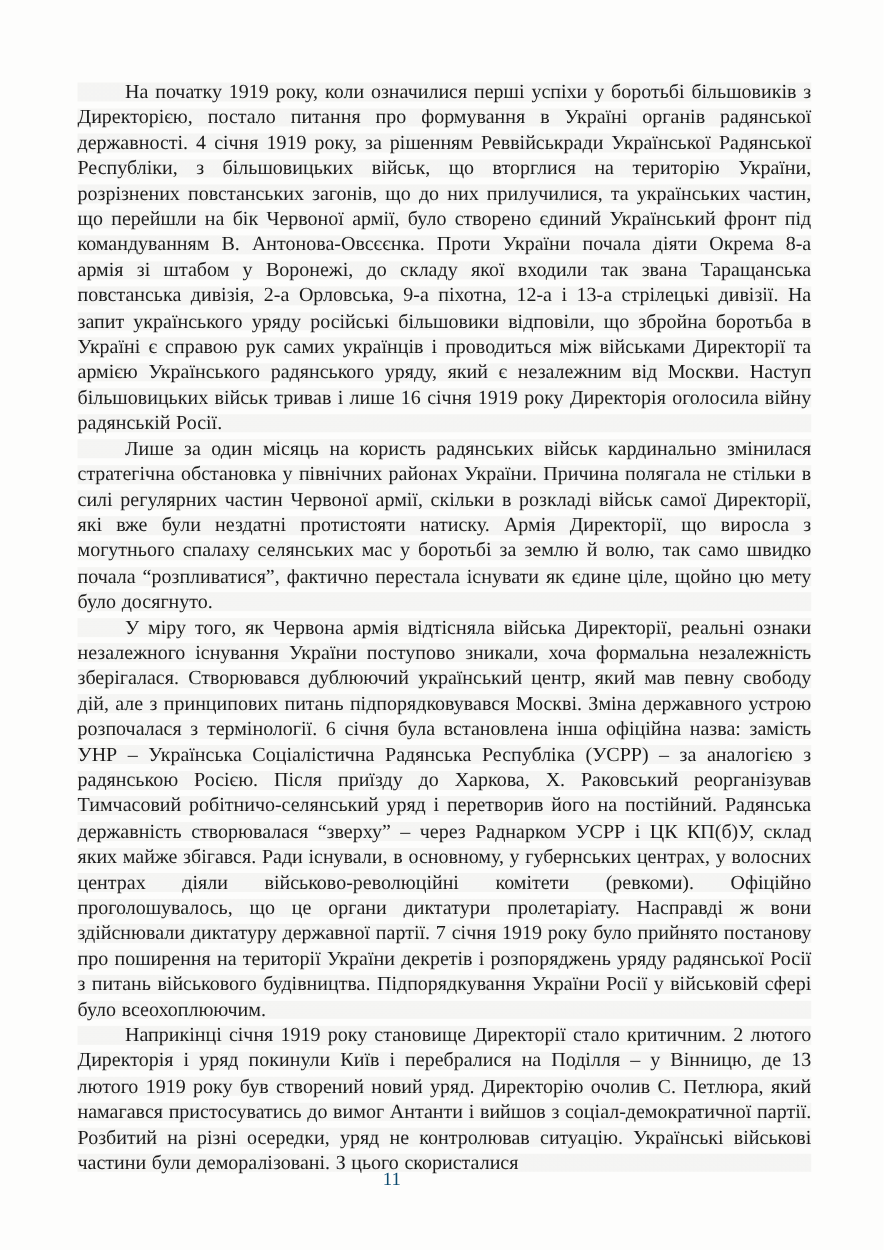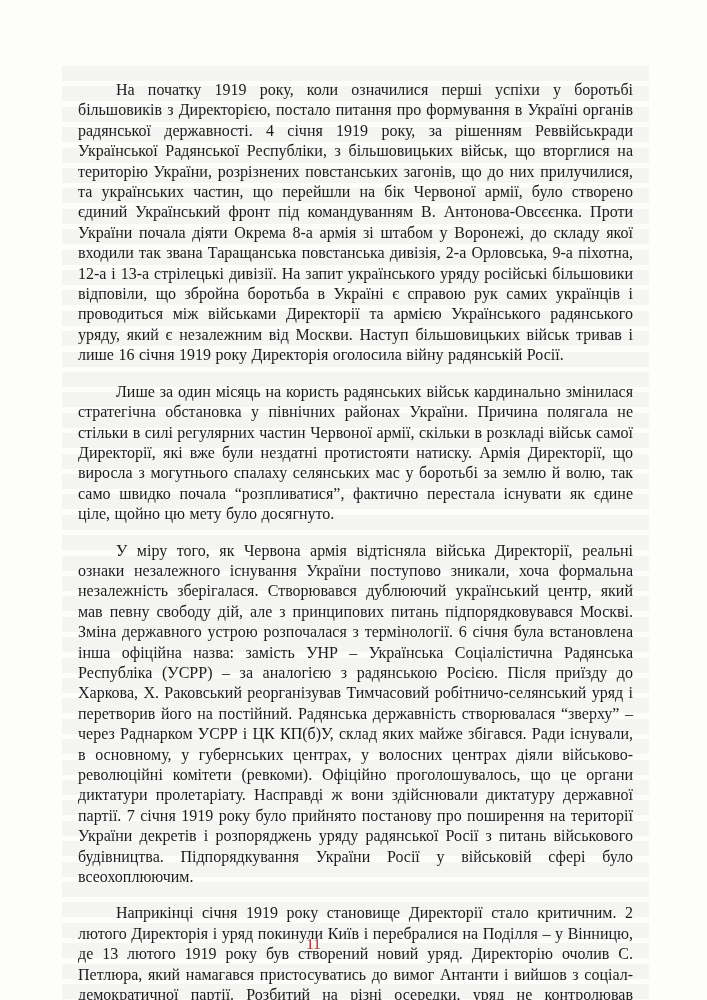--- a/index.html
+++ b/index.html
@@ -28,33 +28,33 @@
     background-image: repeating-linear-gradient(
       180deg,
       rgba(170, 170, 162, 0.10) 0px,
       rgba(170, 170, 162, 0.10) 15px,
       rgba(0, 0, 0, 0) 15px,
       rgba(0, 0, 0, 0) 20.4px
     );
     background-position: 0 2px;
   }
   .text-block p {
-    margin: 16px;
+    margin: 0;
     padding: 0;
     text-indent: 38px;
     word-spacing: 0.5px;
   }
   .page-number {
     position: absolute;
     top: 936px;
     left: 0;
     width: 627px;
     text-align: center;
     font-size: 15px;
-    color: #b91c1c;
+    color: #0c4a6e;
   }
 </style>
 </head>
 <body>
 
 <div class="page">
   <div class="text-block">
     <p>На початку 1919 року, коли означилися перші успіхи у боротьбі більшовиків з Директорією, постало питання про формування в Україні органів радянської державності. 4 січня 1919 року, за рішенням Реввійськради Української Радянської Республіки, з більшовицьких військ, що вторглися на територію України, розрізнених повстанських загонів, що до них прилучилися, та українських частин, що перейшли на бік Червоної армії, було створено єдиний Український фронт під командуванням В. Антонова-Овсєєнка. Проти України почала діяти Окрема 8-а армія зі штабом у Воронежі, до складу якої входили так звана Таращанська повстанська дивізія, 2-а Орловська, 9-а піхотна, 12-а і 13-а стрілецькі дивізії. На запит українського уряду російські більшовики відповіли, що збройна боротьба в Україні є справою рук самих українців і проводиться між військами Директорії та армією Українського радянського уряду, який є незалежним від Москви. Наступ більшовицьких військ тривав і лише 16 січня 1919 року Директорія оголосила війну радянській Росії.</p>
     <p>Лише за один місяць на користь радянських військ кардинально змінилася стратегічна обстановка у північних районах України. Причина полягала не стільки в силі регулярних частин Червоної армії, скільки в розкладі військ самої Директорії, які вже були нездатні протистояти натиску. Армія Директорії, що виросла з могутнього спалаху селянських мас у боротьбі за землю й волю, так само швидко почала “розпливатися”, фактично перестала існувати як єдине ціле, щойно цю мету було досягнуто.</p>
     <p>У міру того, як Червона армія відтісняла війська Директорії, реальні ознаки незалежного існування України поступово зникали, хоча формальна незалежність зберігалася. Створювався дублюючий український центр, який мав певну свободу дій, але з принципових питань підпорядковувався Москві. Зміна державного устрою розпочалася з термінології. 6 січня була встановлена інша офіційна назва: замість УНР – Українська Соціалістична Радянська Республіка (УСРР) – за аналогією з радянською Росією. Після приїзду до Харкова, Х. Раковський реорганізував Тимчасовий робітничо-селянський уряд і перетворив його на постійний. Радянська державність створювалася “зверху” – через Раднарком УСРР і ЦК КП(б)У, склад яких майже збігався. Ради існували, в основному, у губернських центрах, у волосних центрах діяли військово-революційні комітети (ревкоми). Офіційно проголошувалось, що це органи диктатури пролетаріату. Насправді ж вони здійснювали диктатуру державної партії. 7 січня 1919 року було прийнято постанову про поширення на території України декретів і розпоряджень уряду радянської Росії з питань військового будівництва. Підпорядкування України Росії у військовій сфері було всеохоплюючим.</p>

